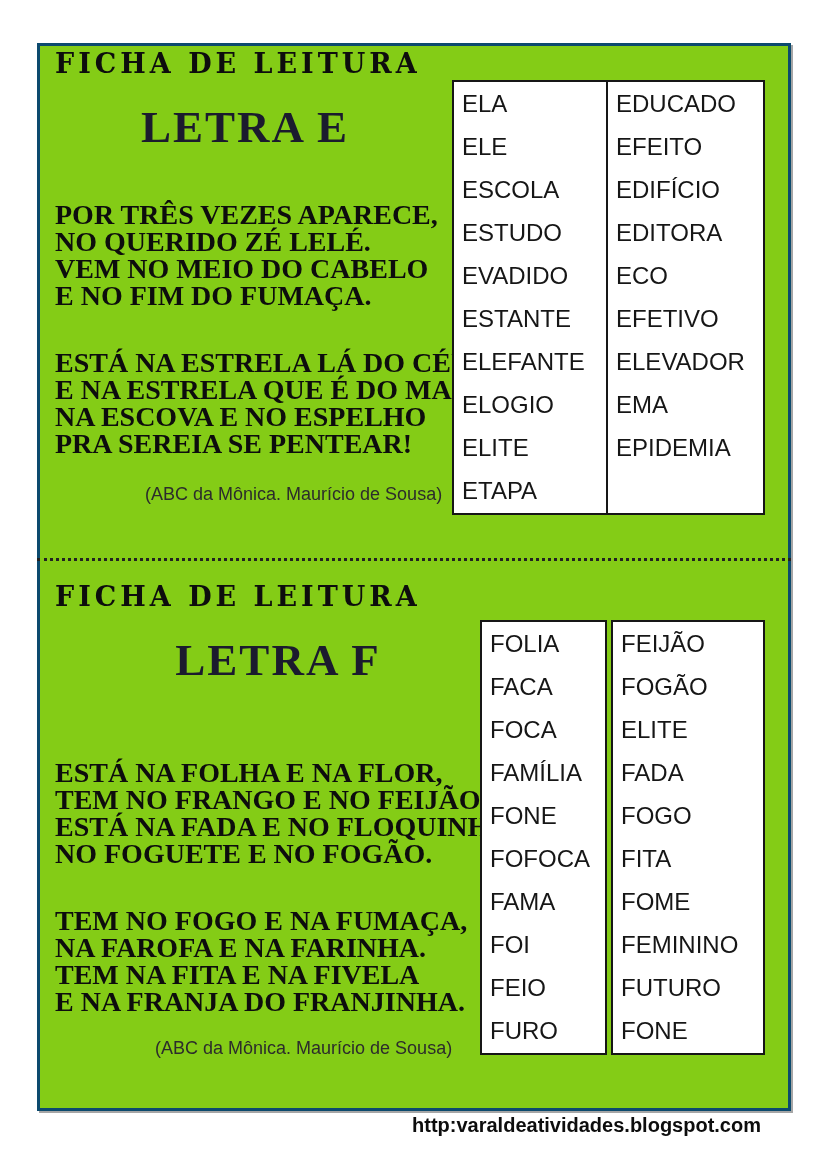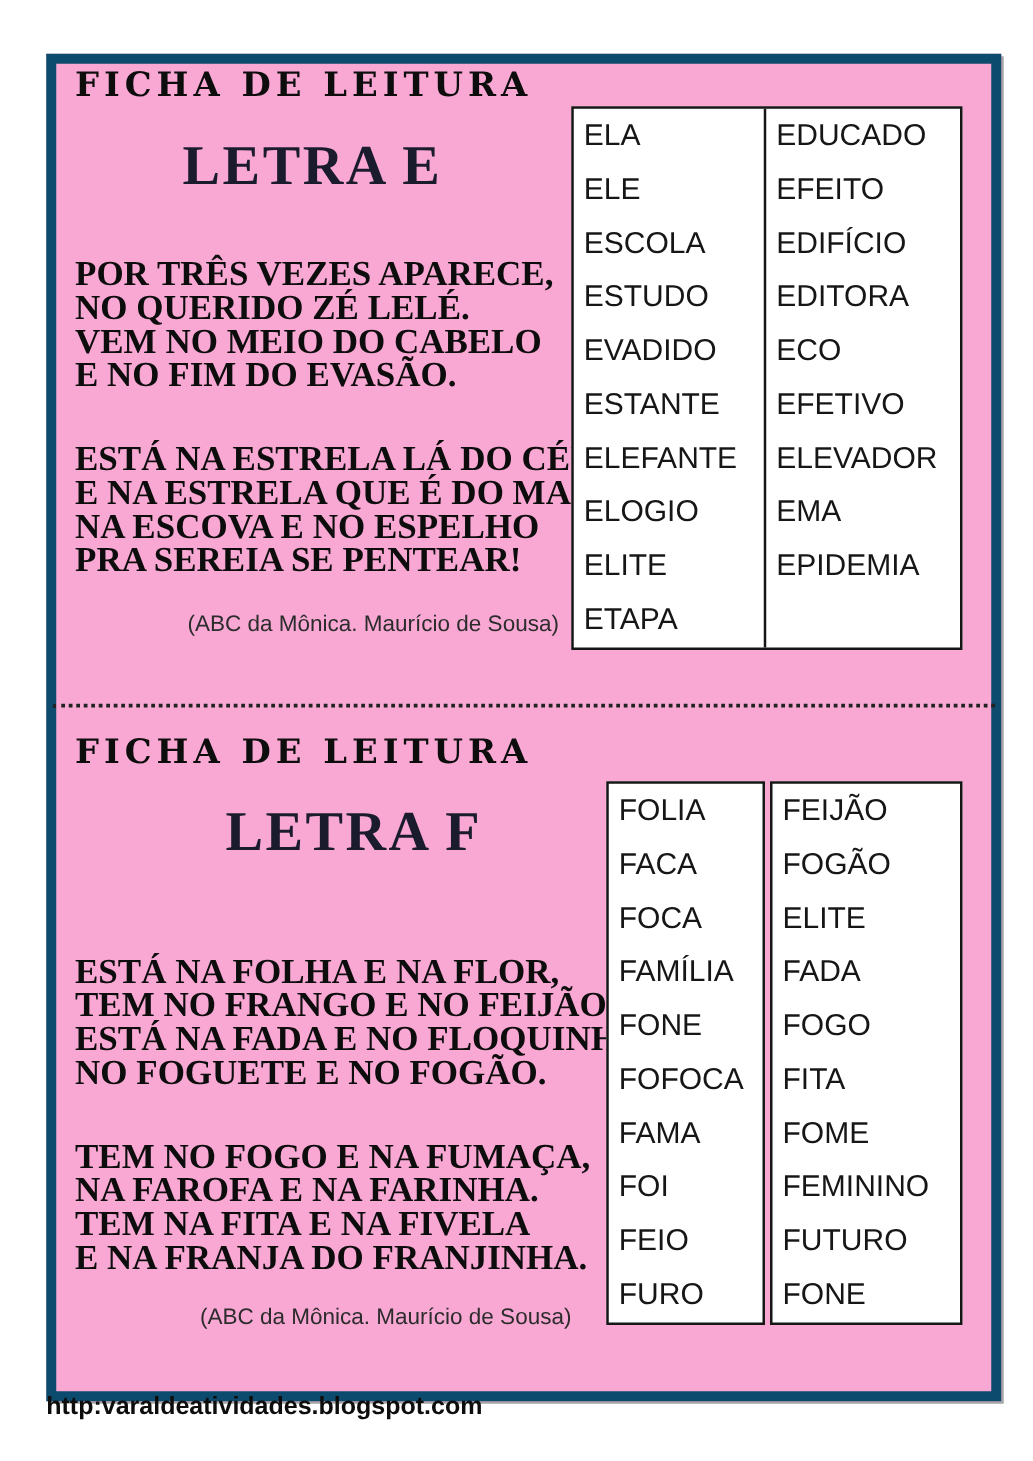--- a/index.html
+++ b/index.html
@@ -1,20 +1,20 @@
 <!DOCTYPE html>
 <html><head>
 <meta charset="utf-8">
 <style>
   html,body{margin:0;padding:0;background:#ffffff;}
   body{width:826px;height:1169px;position:relative;overflow:hidden;
        font-family:"Liberation Sans",sans-serif;color:#111;}
 
   .page-frame{position:absolute;left:37px;top:43px;width:748px;height:1062px;
-      border:8px solid #0c4a6e;background:#f9a8d4;
+      border:3px solid #0c4a6e;background:#84cc16;
       box-shadow:2px 2px 0 rgba(0,0,0,0.35);}
 
   .ficha-heading{position:absolute;left:15px;
       font-family:"DejaVu Serif","Liberation Serif",serif;font-weight:bold;
       font-size:27px;letter-spacing:4px;color:#0d0d0d;white-space:nowrap;}
 
   .letter-title{position:absolute;left:0;width:410px;text-align:center;
       font-family:"Liberation Serif",serif;font-weight:bold;
       font-size:45px;letter-spacing:2px;color:#1b1b2e;}
 
@@ -28,37 +28,37 @@
   .wtable{position:absolute;display:flex;border:2px solid #161616;background:#fff;box-sizing:border-box;}
   .wcol{display:flex;flex-direction:column;box-sizing:border-box;}
   .wcol.divided{border-right:2px solid #161616;justify-content:center;}
   .wcol>div{height:43.1px;display:flex;align-items:center;padding-left:8px;
       font-size:24px;color:#161616;white-space:nowrap;}
 
   .dotted-divider{position:absolute;left:-3px;right:-3px;top:512px;height:0;
       border-top:3px dotted #222;}
 
   .footer-url{position:absolute;left:37px;top:1114px;width:748px;
-      box-sizing:border-box;padding-right:24px;text-align:left;
+      box-sizing:border-box;padding-right:24px;text-align:right;
       font-weight:bold;font-size:20px;color:#0d0d0d;}
 </style>
 </head>
 <body>
 
 <div class="page-frame">
 
   <div class="ficha-heading" style="top:2px;">FICHA DE LEITURA</div>
 
   <div class="letter-title" style="top:55px;">LETRA E</div>
 
   <div class="poem" style="top:155px;">
     <div>POR TRÊS VEZES APARECE,</div>
     <div>NO QUERIDO ZÉ LELÉ.</div>
     <div>VEM NO MEIO DO CABELO</div>
-    <div>E NO FIM DO EVASÃO.</div>
+    <div>E NO FIM DO FUMAÇA.</div>
     <div class="stanza2">ESTÁ NA ESTRELA LÁ DO CÉU,</div>
     <div>E NA ESTRELA QUE É DO MAR.</div>
     <div>NA ESCOVA E NO ESPELHO</div>
     <div>PRA SEREIA SE PENTEAR!</div>
   </div>
 
   <div class="attribution" style="left:105px;top:438px;">(ABC da Mônica. Maurício de Sousa)</div>
 
   <div class="wtable" style="left:412px;top:34px;width:313px;height:435px;">
     <div class="wcol divided" style="width:155px;">

